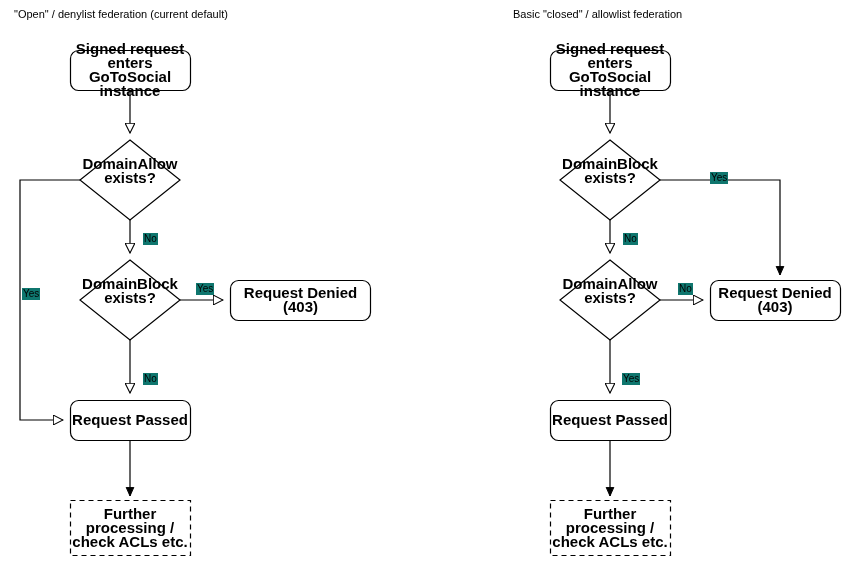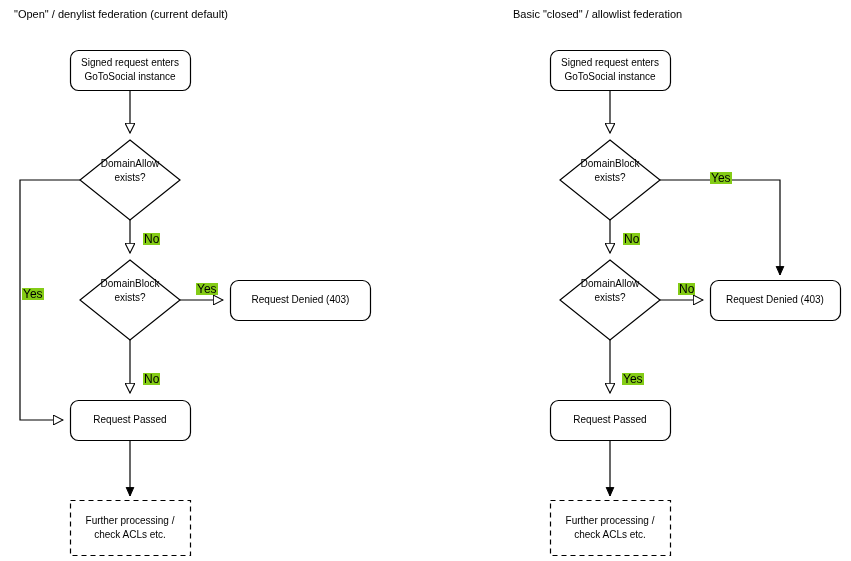--- a/index.html
+++ b/index.html
@@ -29,35 +29,36 @@
   }
   .diagram-title {
     position: absolute;
     font-size: 11px;
     line-height: 13px;
     color: #000000;
     white-space: nowrap;
   }
   .node-label {
     position: absolute;
-    font-size: 10px;
+    font-size: 15px;
     line-height: 14px;
     text-align: center;
     color: #000000;
     display: flex;
     align-items: center;
     justify-content: center;
     pointer-events: none;
+    font-weight: bold;
   }
   .edge-label {
     position: absolute;
-    font-size: 12px;
+    font-size: 10px;
     line-height: 12px;
     color: #000000;
-    background: #84cc16;
+    background: #0f766e;
     padding: 0 1px;
     white-space: nowrap;
   }
 </style>
 </head>
 <body>
 
 <div id="canvas">
 
   <svg class="diagram-layer" viewBox="0 0 851 561" xmlns="http://www.w3.org/2000/svg">

